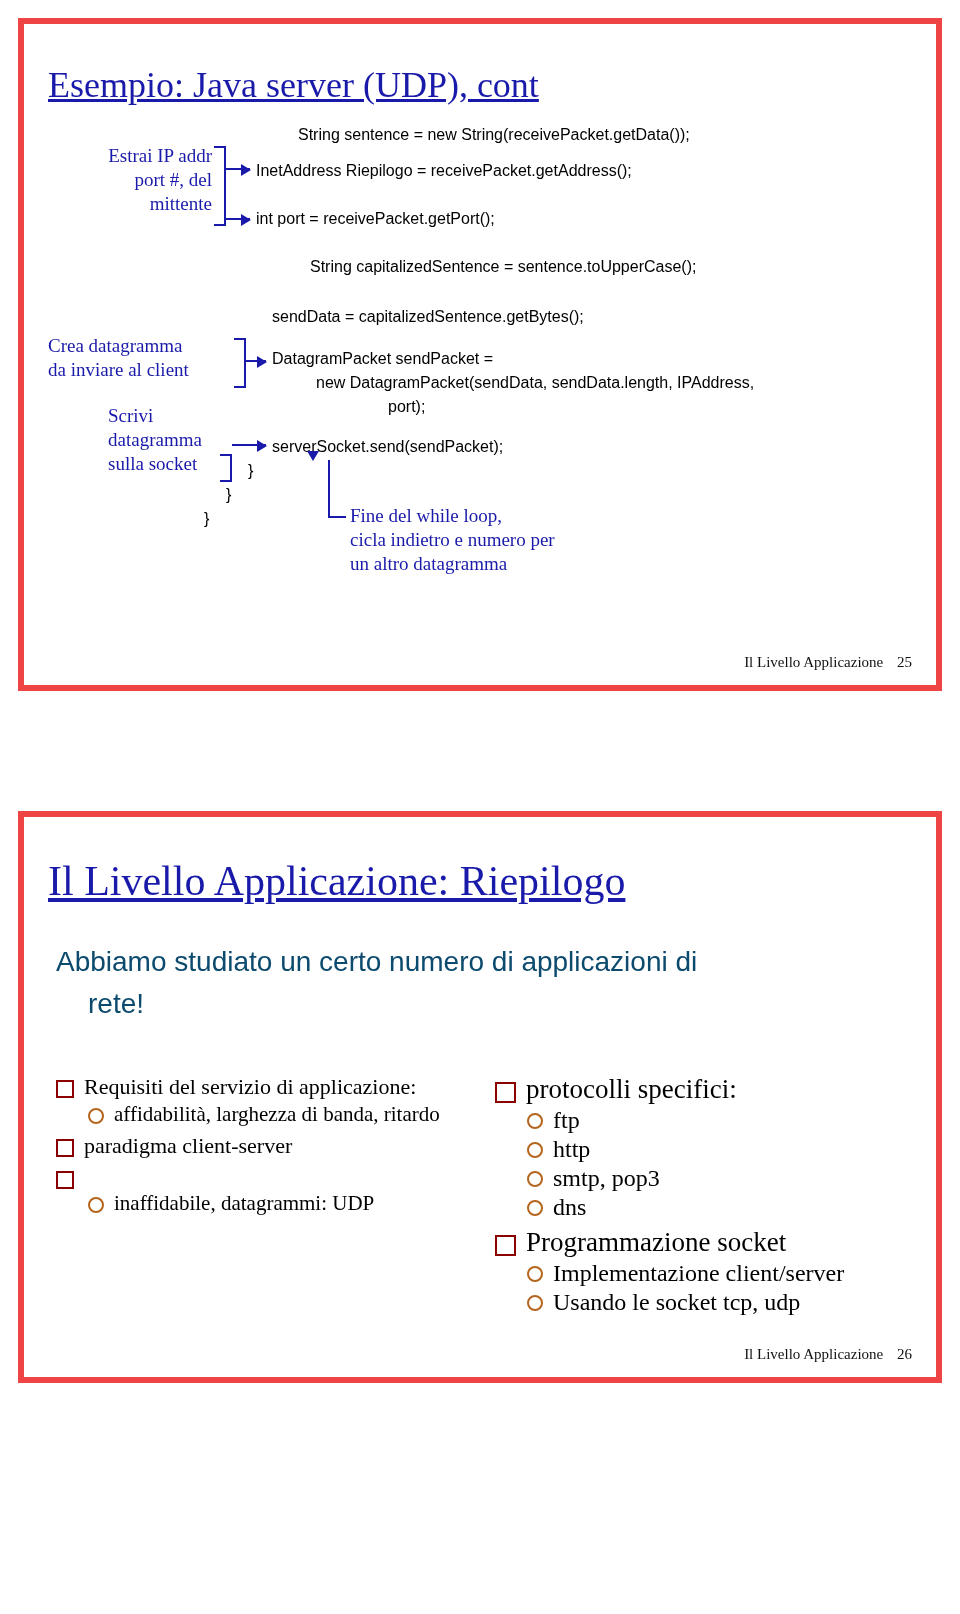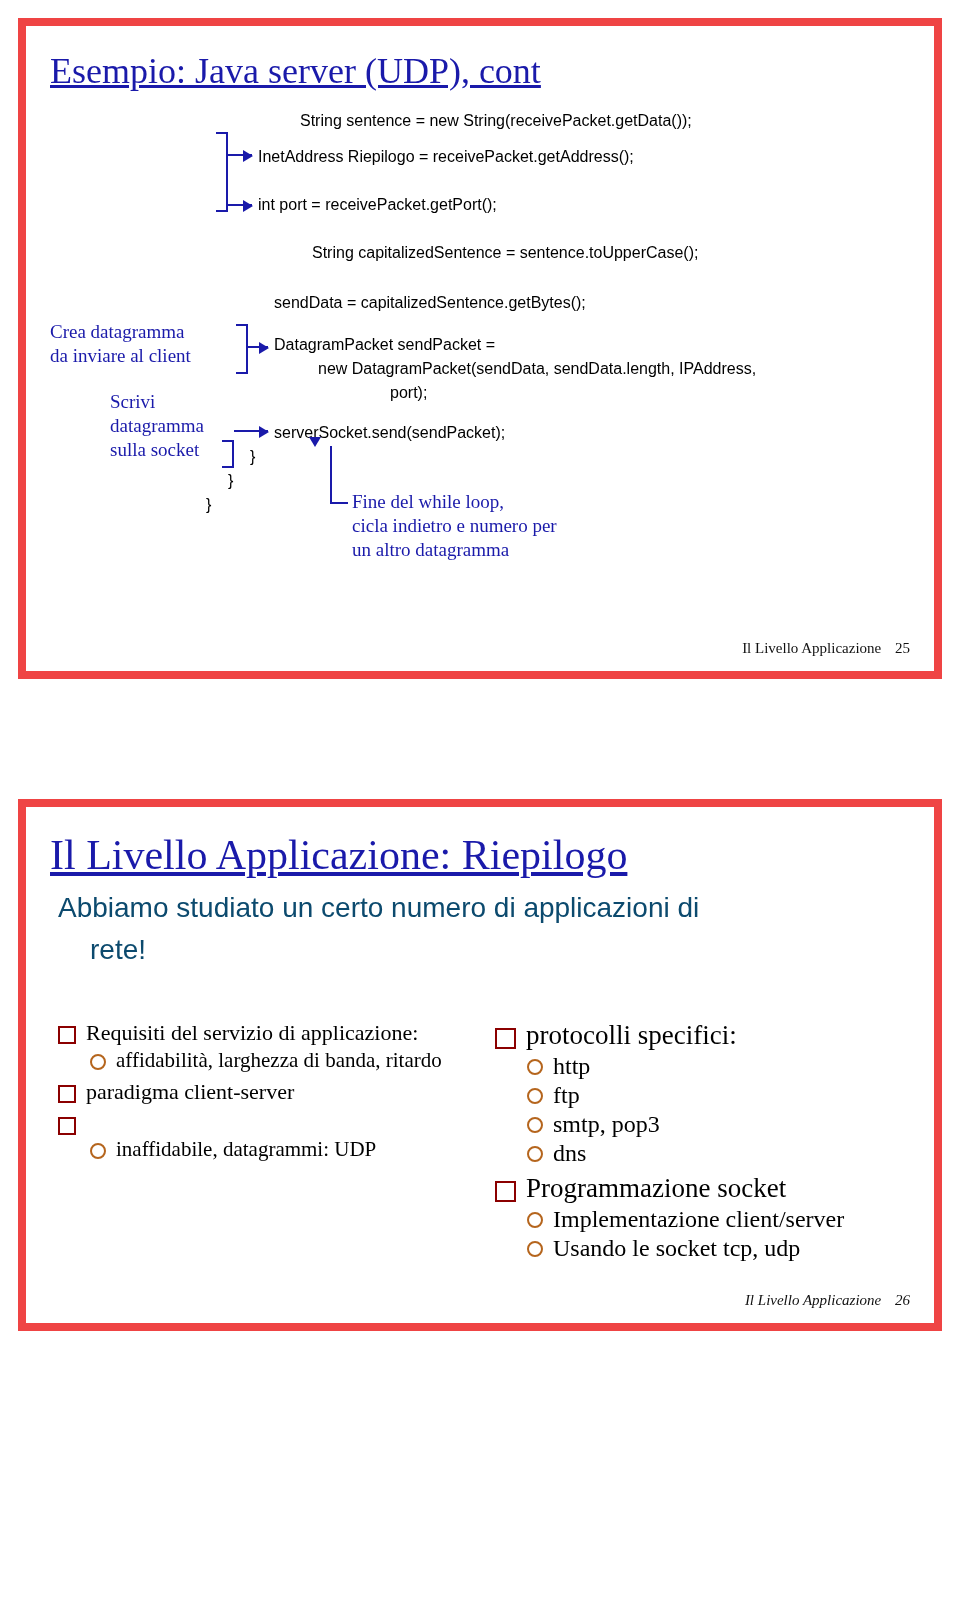--- a/index.html
+++ b/index.html
@@ -3,36 +3,36 @@
 <meta charset="utf-8">
 <style>
   body {
     margin: 0;
     padding: 0;
     background: #fff;
     font-family: "Times New Roman", serif;
     width: 960px;
   }
   .slide {
-    border: 8px solid #ef4444;
+    border: 6px solid #ef4444;
     margin: 18px;
-    padding: 20px 24px 14px 24px;
+    padding: 36px 24px 14px 24px;
     position: relative;
     box-sizing: border-box;
   }
   .slide-title {
     font-family: "Comic Sans MS", "Comic Sans", cursive;
     color: #1a1aaa;
     font-size: 36px;
     text-decoration: underline;
     margin: 4px 0 18px 0;
   }
   .slide-title-big {
     font-size: 42px;
-    margin-bottom: 12px;
+    margin-bottom: 40px;
   }
   .footer {
     text-align: right;
     font-family: "Comic Sans MS", cursive;
     font-size: 15px;
     color: #111;
     margin-top: 10px;
   }
   .footer .pg {
     margin-left: 10px;
@@ -162,20 +162,23 @@
   }
 </style>
 </head>
 <body>
 
 <div class="slide">
   <div class="slide-title">Esempio: Java server (UDP), cont</div>
 
   <div class="canvas">
 
+    <div class="ann" style="left:4px; top:20px; text-align:right; width:160px; white-space:pre-line;">Estrai IP addr
+port #, del
+mittente</div>
     <div class="bracketR" style="left:166px; top:22px; width:10px; height:76px;"></div>
     <div class="arrow" style="left:178px; top:44px; width:24px;"></div>
     <div class="arrow" style="left:178px; top:94px; width:24px;"></div>
 
     <div class="code" style="left:250px; top:0px;">String sentence = new String(receivePacket.getData());</div>
     <div class="code" style="left:208px; top:36px;">InetAddress Riepilogo = receivePacket.getAddress();</div>
     <div class="code" style="left:208px; top:84px;">int port = receivePacket.getPort();</div>
     <div class="code" style="left:262px; top:132px;">String capitalizedSentence = sentence.toUpperCase();</div>
 
     <div class="code" style="left:224px; top:182px;">sendData = capitalizedSentence.getBytes();</div>
@@ -244,28 +247,28 @@
           <span>inaffidabile, datagrammi: UDP</span>
         </div>
     </div>
     <div class="col">
       <div class="b1 b1-big">
           <span class="box"></span>
           <span>protocolli specifici:</span>
         </div>
       <div class="b2 b2-big">
           <span class="circ"></span>
+          <span>ftp</span>
+        </div>
+      <div class="b2 b2-big">
+          <span class="circ"></span>
           <span>http</span>
         </div>
       <div class="b2 b2-big">
           <span class="circ"></span>
-          <span>ftp</span>
-        </div>
-      <div class="b2 b2-big">
-          <span class="circ"></span>
           <span>smtp, pop3</span>
         </div>
       <div class="b2 b2-big">
           <span class="circ"></span>
           <span>dns</span>
         </div>
       <div class="b1 b1-big">
           <span class="box"></span>
           <span>Programmazione socket</span>
         </div>
@@ -273,17 +276,17 @@
           <span class="circ"></span>
           <span>Implementazione client/server</span>
         </div>
       <div class="b2 b2-big">
           <span class="circ"></span>
           <span>Usando le socket tcp, udp</span>
         </div>
     </div>
   </div>
 
-  <div class="footer" style="margin-top:28px;font-style:italic;">
+  <div class="footer" style="margin-top:28px;">
     <span>Il Livello Applicazione</span>
     <span class="pg">26</span>
   </div>
 </div>
 
 </body></html>

